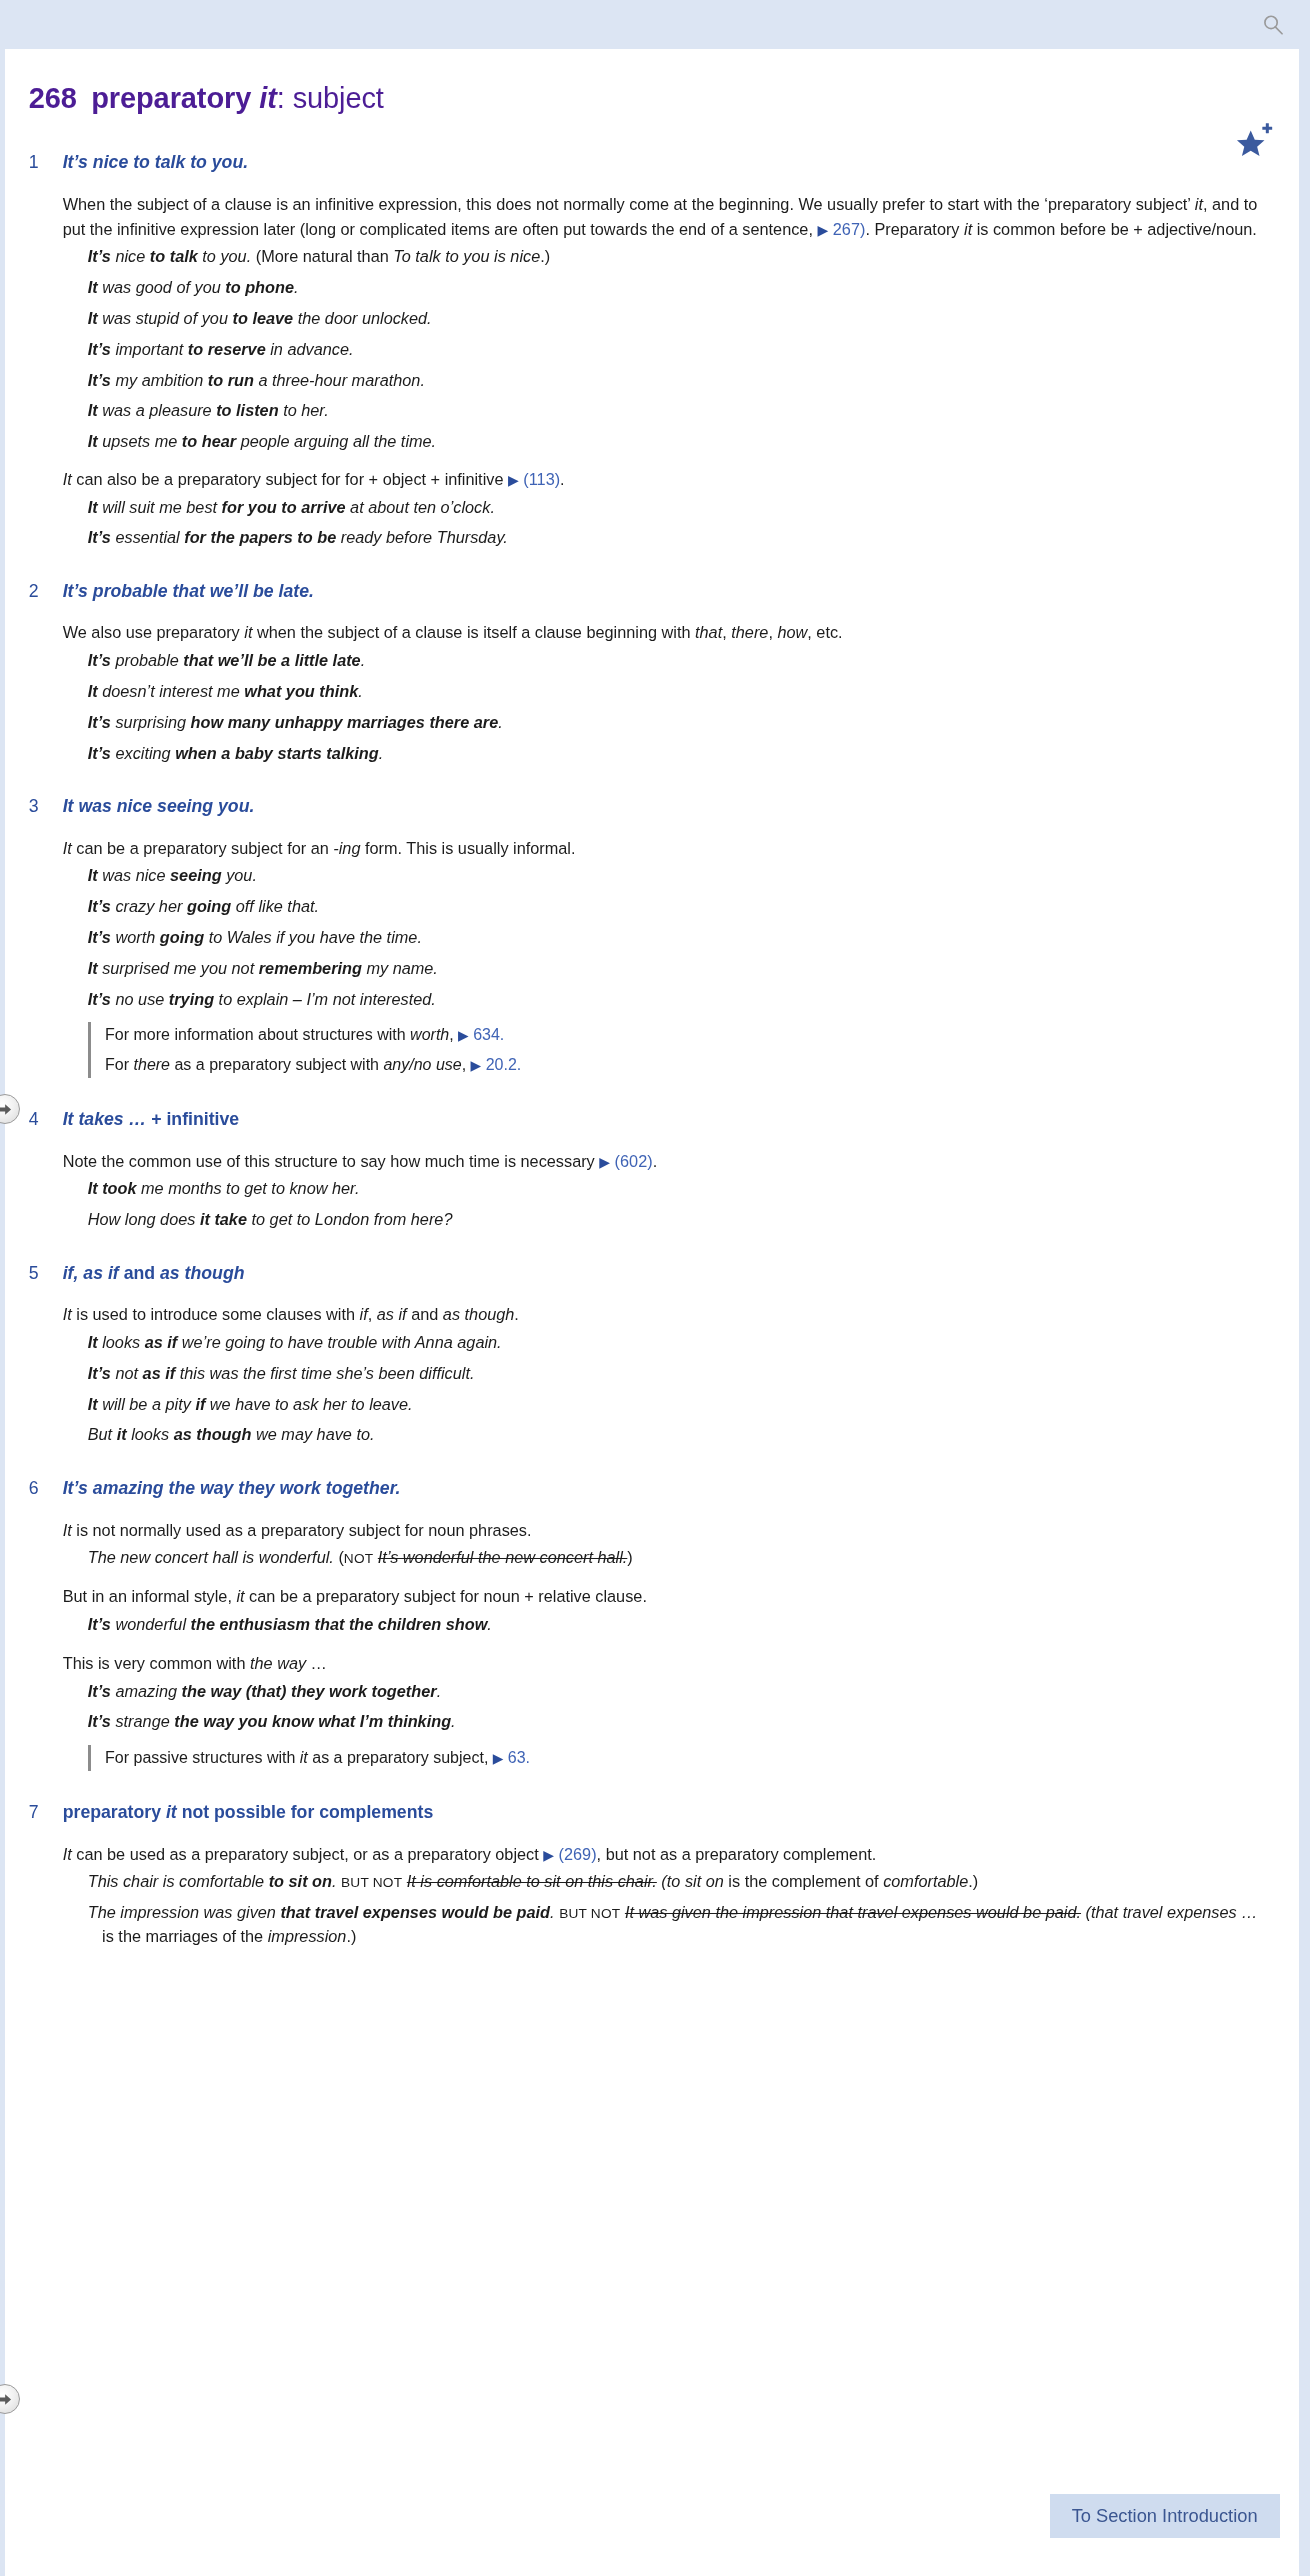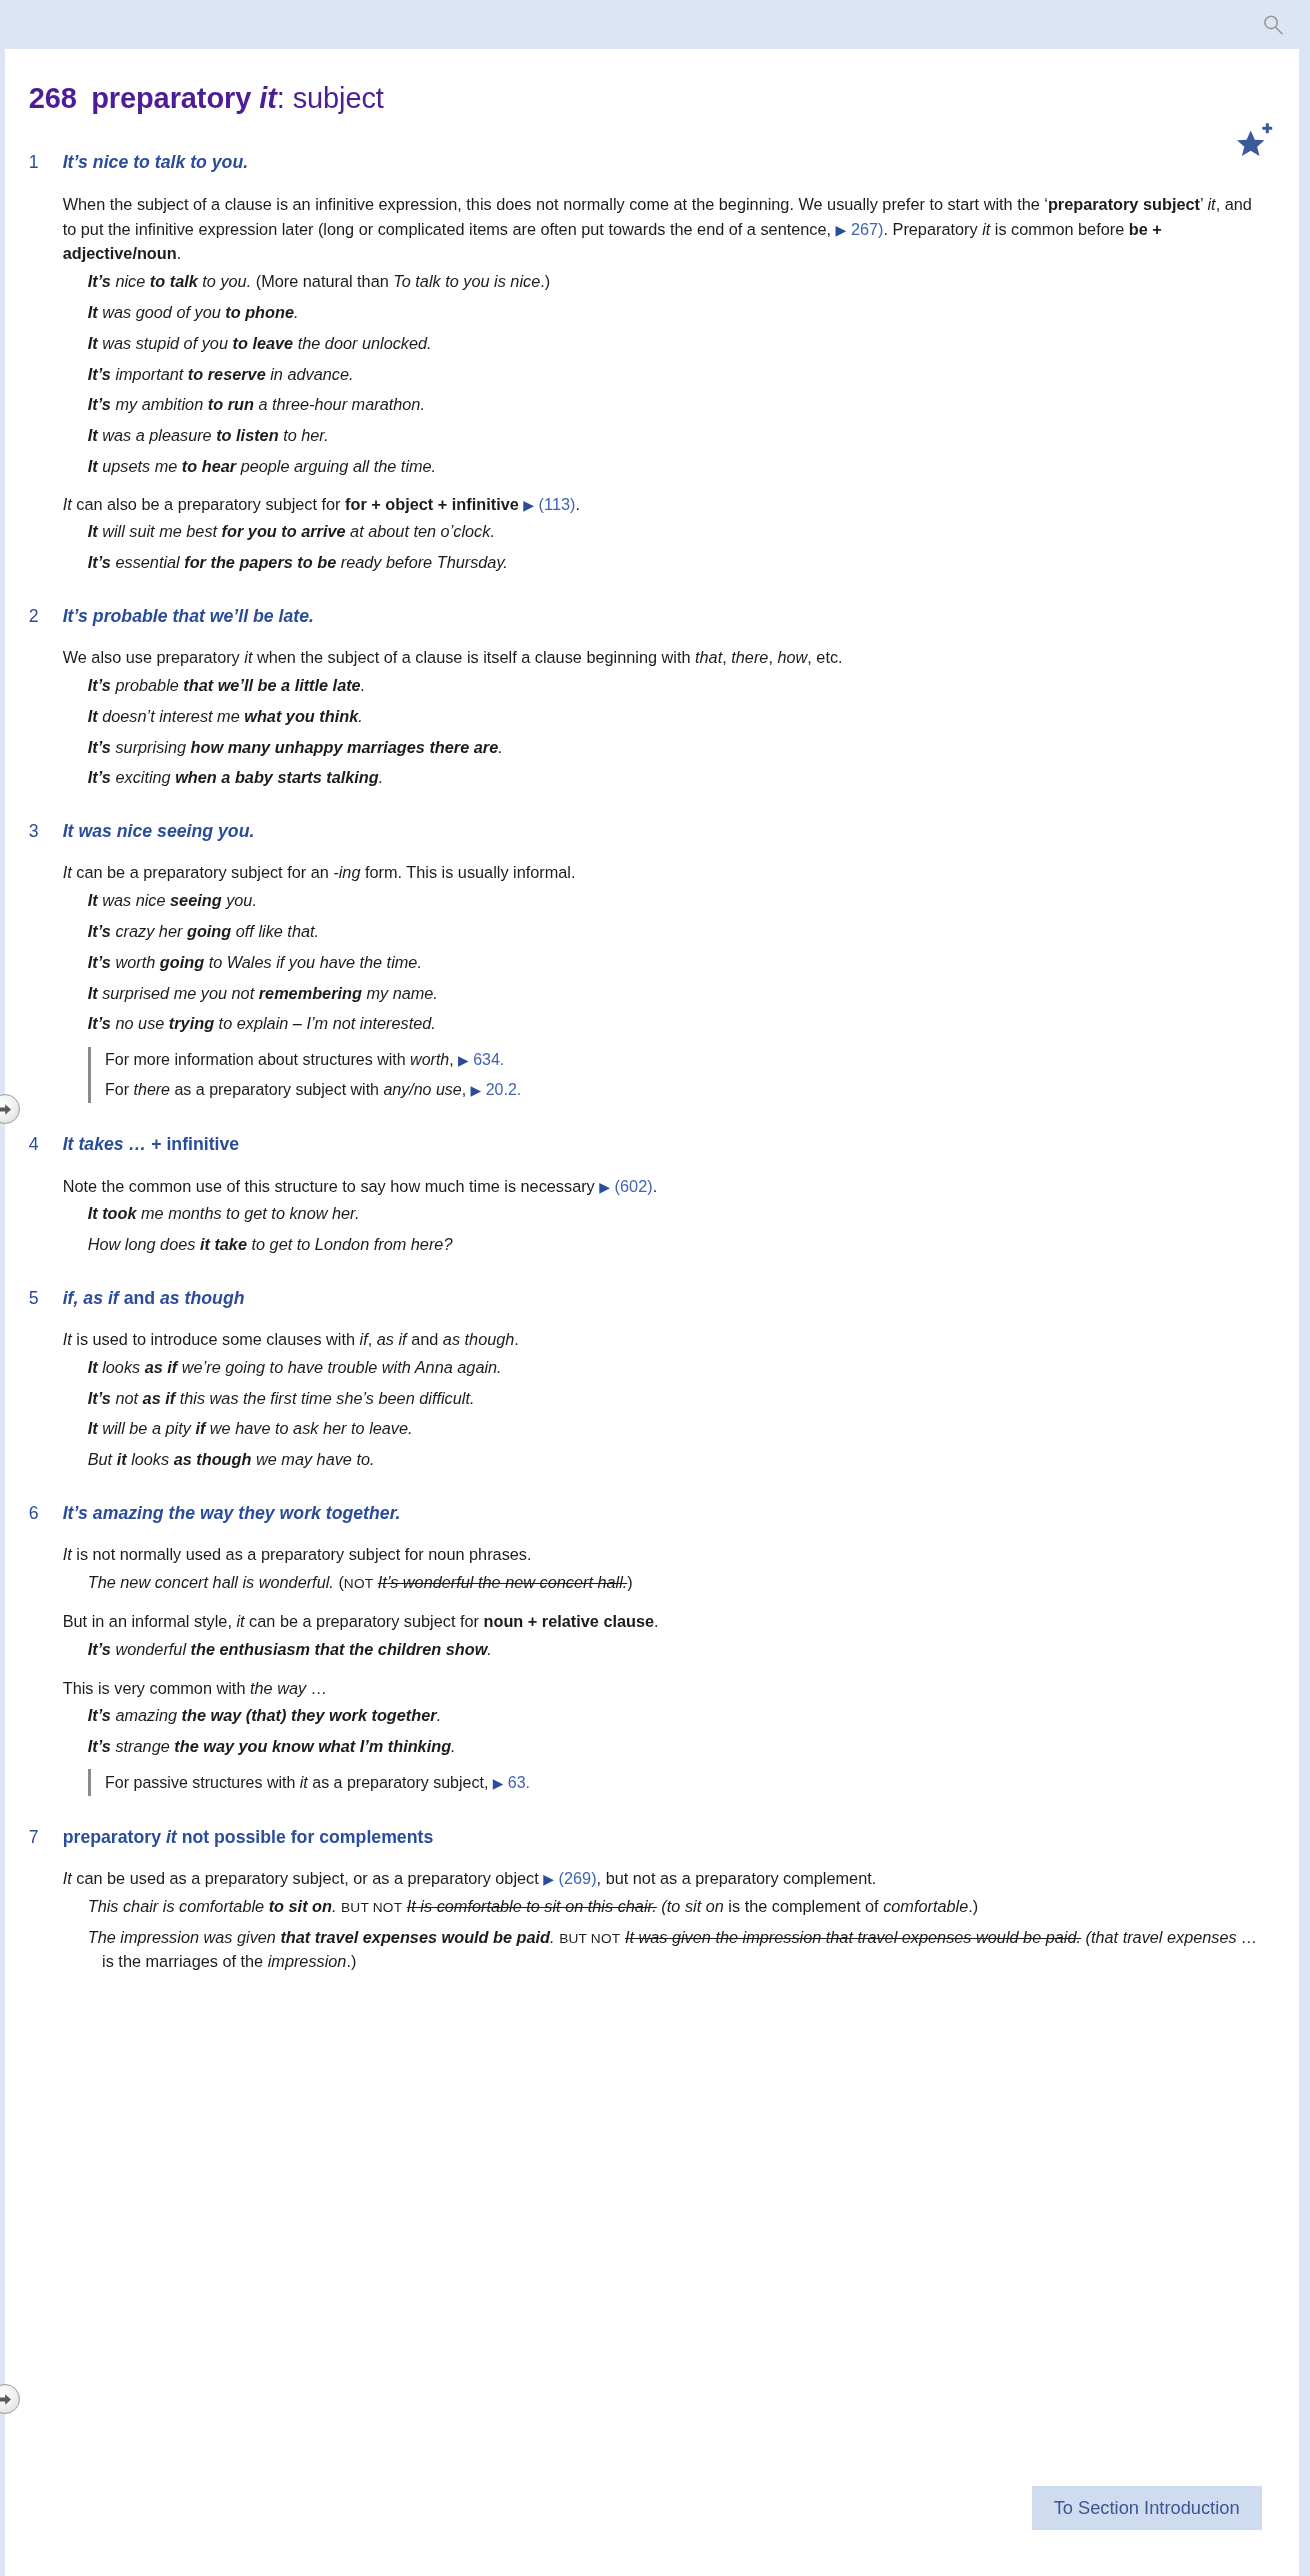--- a/index.html
+++ b/index.html
@@ -81,21 +81,21 @@
   .sec-head .sec-text .up{ font-style:normal; }
 
   p.para{
     margin:0 0 3.9px 0;
     padding-left:34px;
     font-size:16.3px;
     line-height:1.52;
     color:#1c1c1c;
     font-weight:400;
   }
-  p.para b{ font-weight:700;text-align:center; }
+  p.para b{ font-weight:400;text-align:center; }
   p.para i{ font-style:italic; }
 
   ul.examples{
     list-style:none;
     margin:2.6px 0 0 0;
     padding:0 0 0 59px;
   }
   ul.examples li{
     font-size:16.3px;
     line-height:1.45;
@@ -131,22 +131,22 @@
     font-size:16px;
     line-height:1.5;
     color:#1c1c1c;
   }
   .note p:last-child{ margin-bottom:0; }
   .note i{ font-style:italic; }
 
   
   .bottom-bar{
     position:absolute;
-    left:0; right:0; bottom:46px;
-    padding:0 37px;
+    left:0; right:0; bottom:38px;
+    padding:0 19px;
     display:flex;
     justify-content:flex-end;
   }
   .to-intro-btn{
     background:#cfdcef;
     color:#3b5691;
     border:none;
     font-family:"Liberation Sans", sans-serif;
     font-size:18.3px;
     padding:13px 22px;

